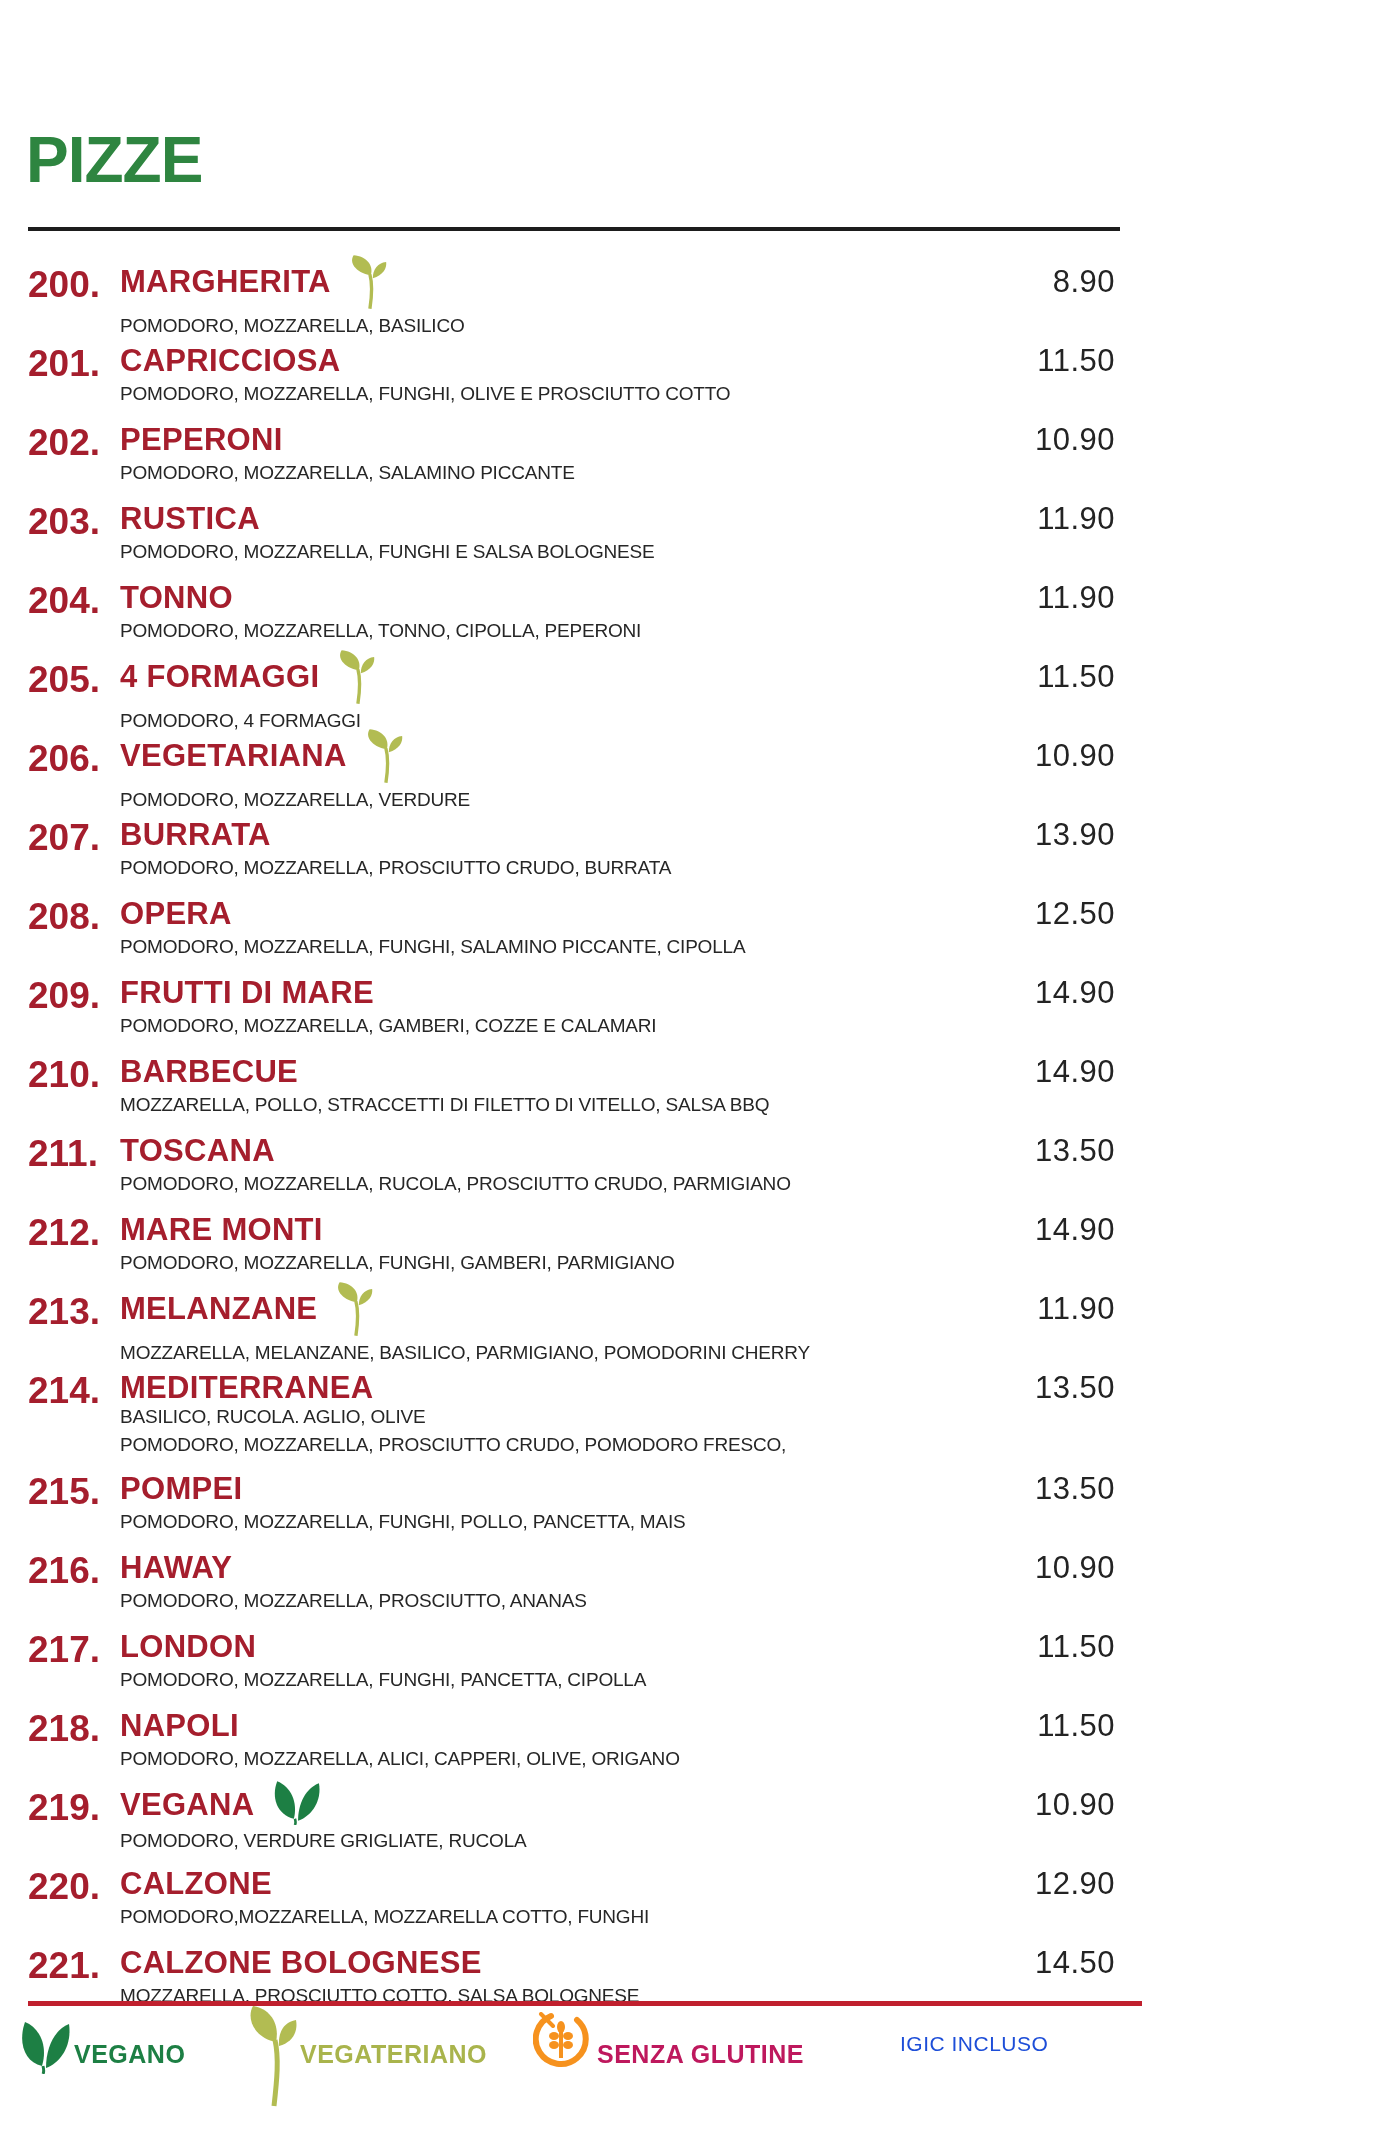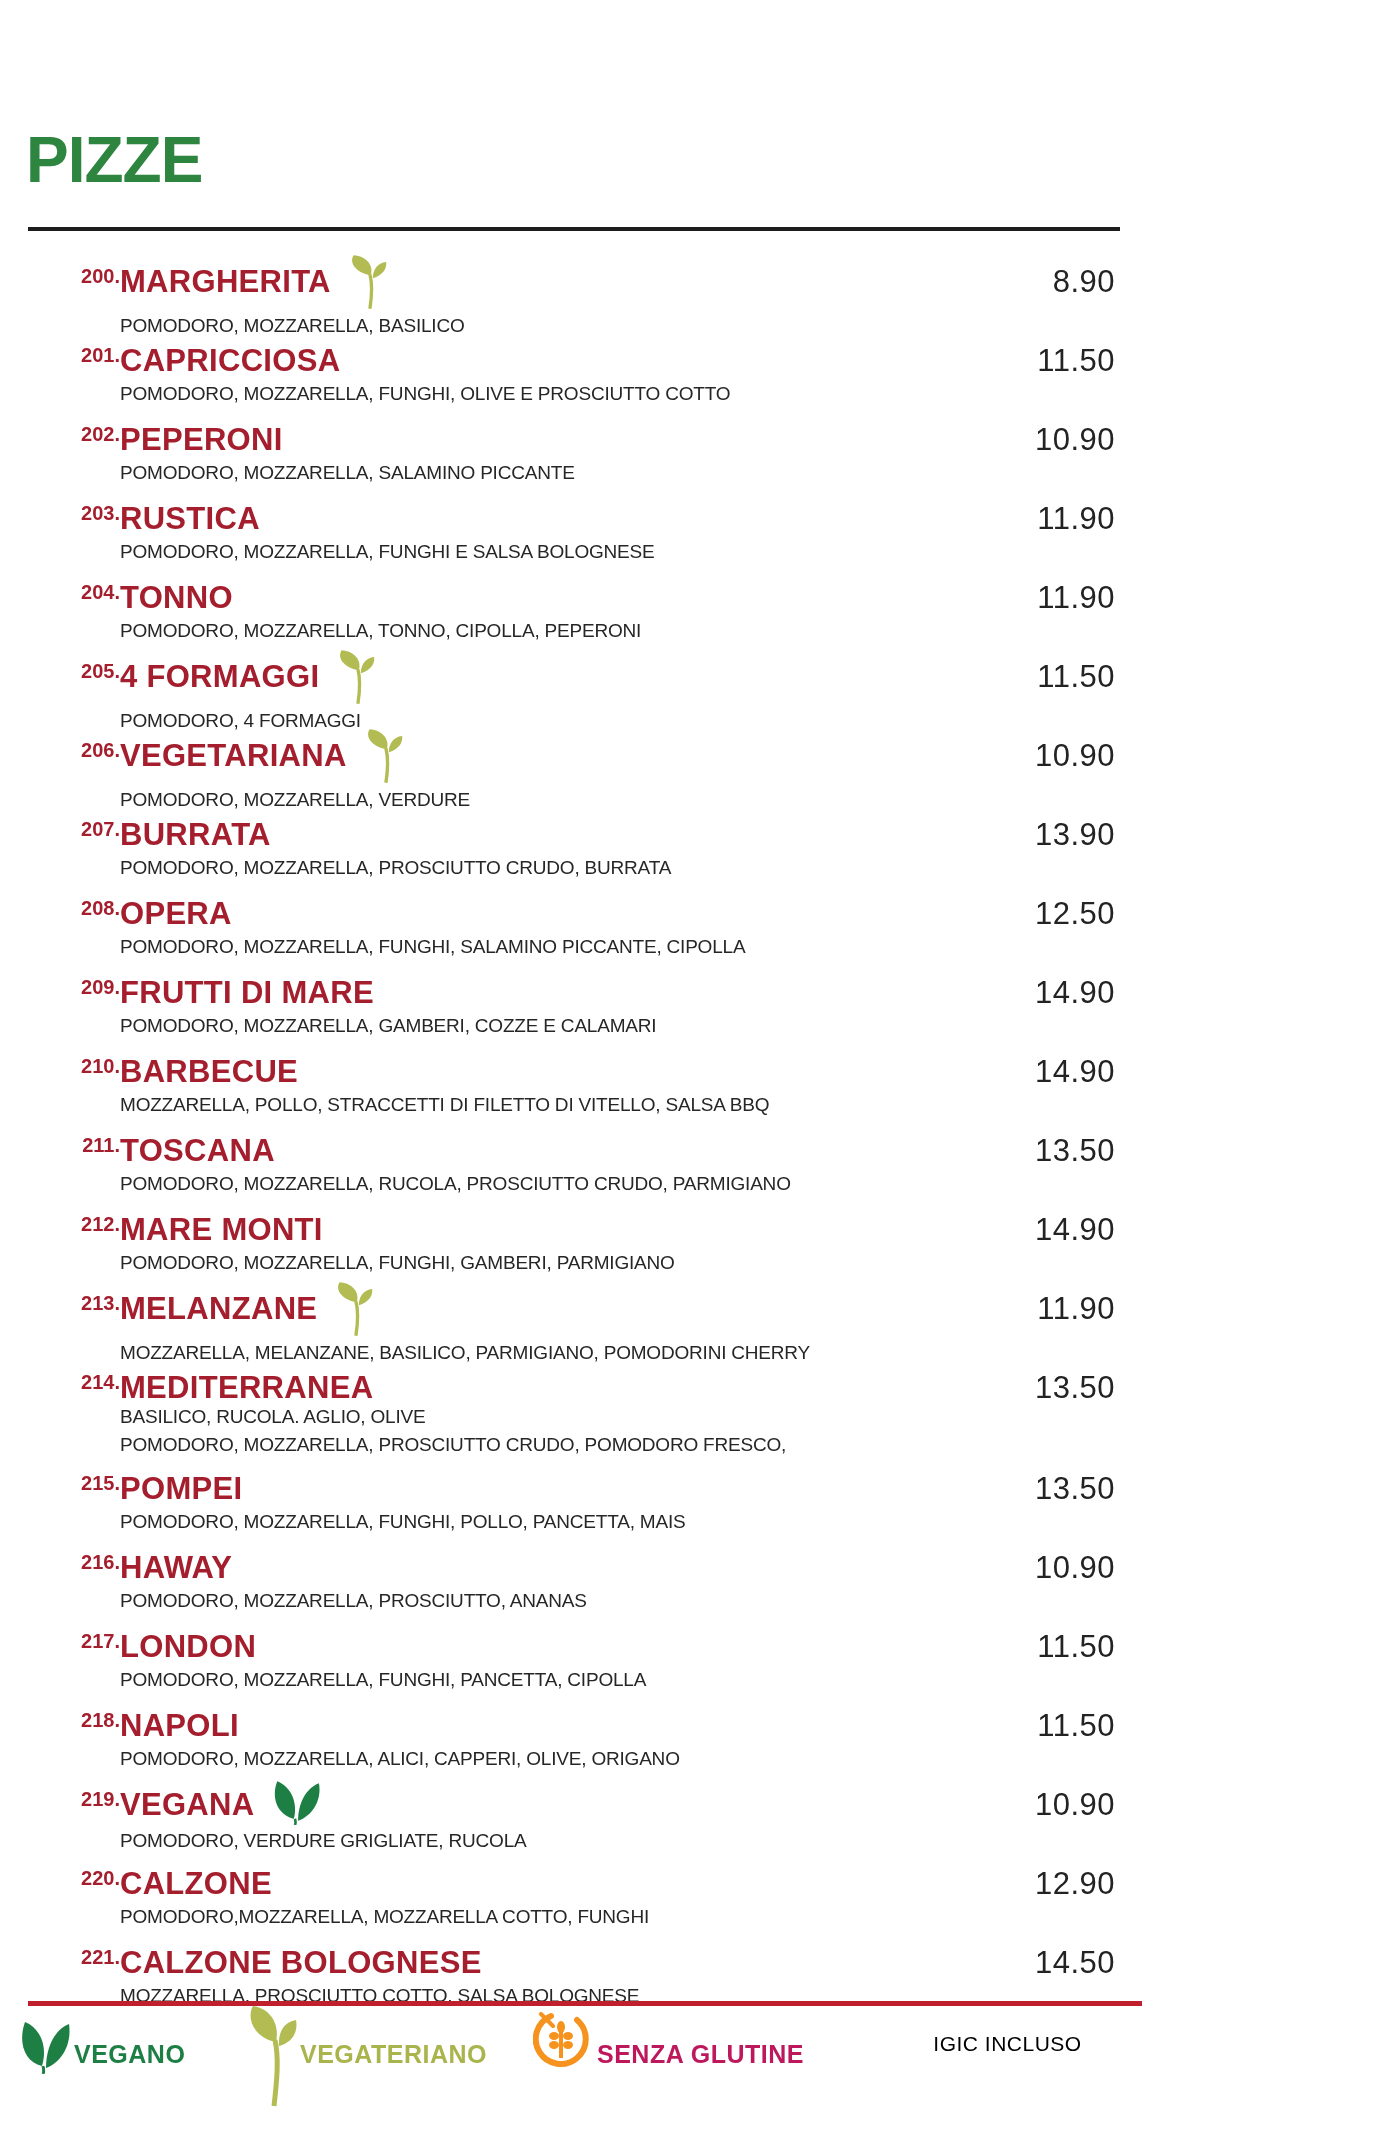--- a/index.html
+++ b/index.html
@@ -19,39 +19,39 @@
                 font-size:78px;line-height:1.12;color:#000;white-space:nowrap;}
   .brand-sub{position:relative;margin-left:238px;margin-top:-16px;width:340px;height:46px;}
   .brand-sub-text{font-size:33px;letter-spacing:6px;color:#121212;font-weight:400;white-space:nowrap;}
   .brand-flag-green{position:absolute;left:0;top:40px;width:44px;height:8px;background:#1c7c40;}
   .brand-flag-red{position:absolute;left:158px;top:40px;width:86px;height:8px;background:#ec1c2a;}
 
   
   .menu{position:absolute;left:28px;top:266px;width:1087px;}
   .row{display:flex;align-items:flex-start;height:79px;}
   .row.tall{height:101px;}
-  .num{width:92px;flex:0 0 92px;font-size:20px;line-height:1.05;font-weight:700;color:#a51e2d;text-align:right;}
+  .num{width:92px;flex:0 0 92px;font-size:37px;line-height:1.05;font-weight:700;color:#a51e2d;}
   .body{flex:1 1 auto;min-width:0;}
   .name-line{display:flex;align-items:flex-start;}
   .name{font-size:31px;line-height:1.05;font-weight:700;color:#a51e2d;letter-spacing:0.3px;white-space:nowrap;}
   .diet-icon{margin-left:16px;margin-top:-12px;}
   .desc{font-size:19px;line-height:1.3;color:#262626;letter-spacing:-0.2px;white-space:nowrap;margin-top:4px;}
   .desc.second{margin-top:0;}
   .price{flex:0 0 130px;width:130px;text-align:right;font-size:31px;line-height:1.05;
          font-weight:400;color:#232323;letter-spacing:0.5px;}
 
   
   .legend-rule{position:absolute;left:28px;top:2001px;width:1114px;height:5px;background:#c0202e;}
   .legend-label{position:absolute;top:2040px;font-size:25px;font-weight:700;letter-spacing:0.5px;}
   .lbl-vegan{left:74px;color:#1d7f44;}
   .lbl-veg{left:300px;color:#a9b44c;}
   .lbl-gf{left:597px;color:#be185d;}
   .icon-abs{position:absolute;}
-  .tax-note{position:absolute;left:900px;top:2032px;width:215px;text-align:center;
-            font-size:21px;color:#000000;letter-spacing:0.5px;font-weight:400;}
+  .tax-note{position:absolute;left:900px;top:2032px;width:215px;text-align:left;
+            font-size:21px;color:#1d4ed8;letter-spacing:0.5px;font-weight:400;}
 
   svg{display:block;}
 </style>
 </head>
 <body>
 
 <div id="frame">
 
   <div class="page-title">PIZZE</div>
   <div class="title-rule"></div>

